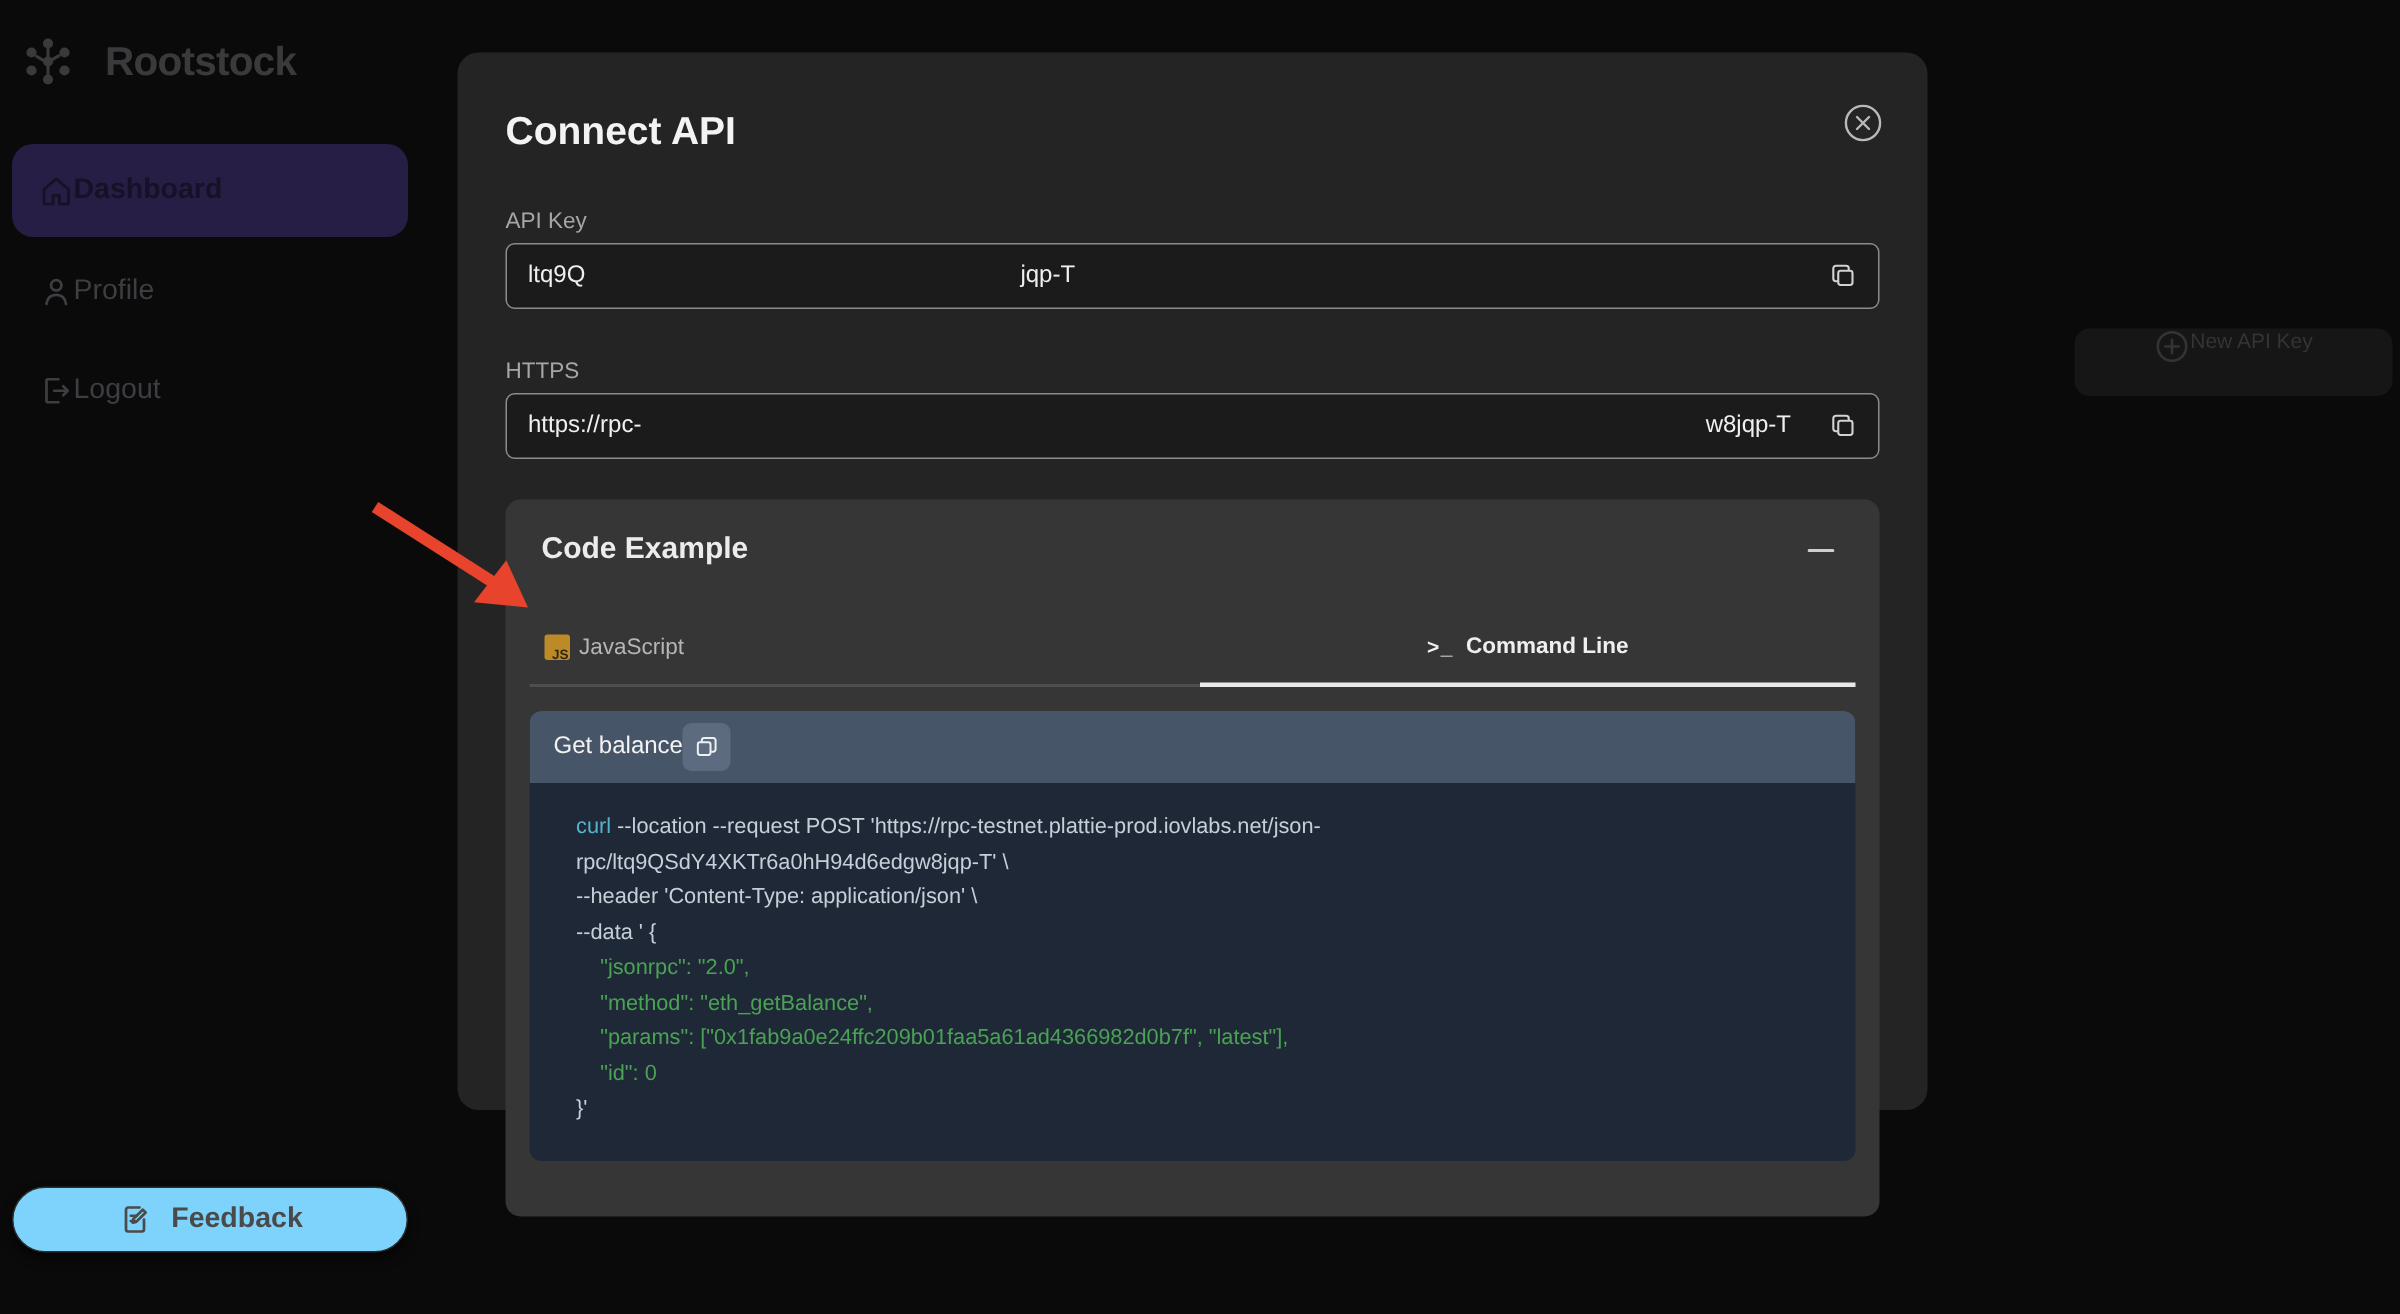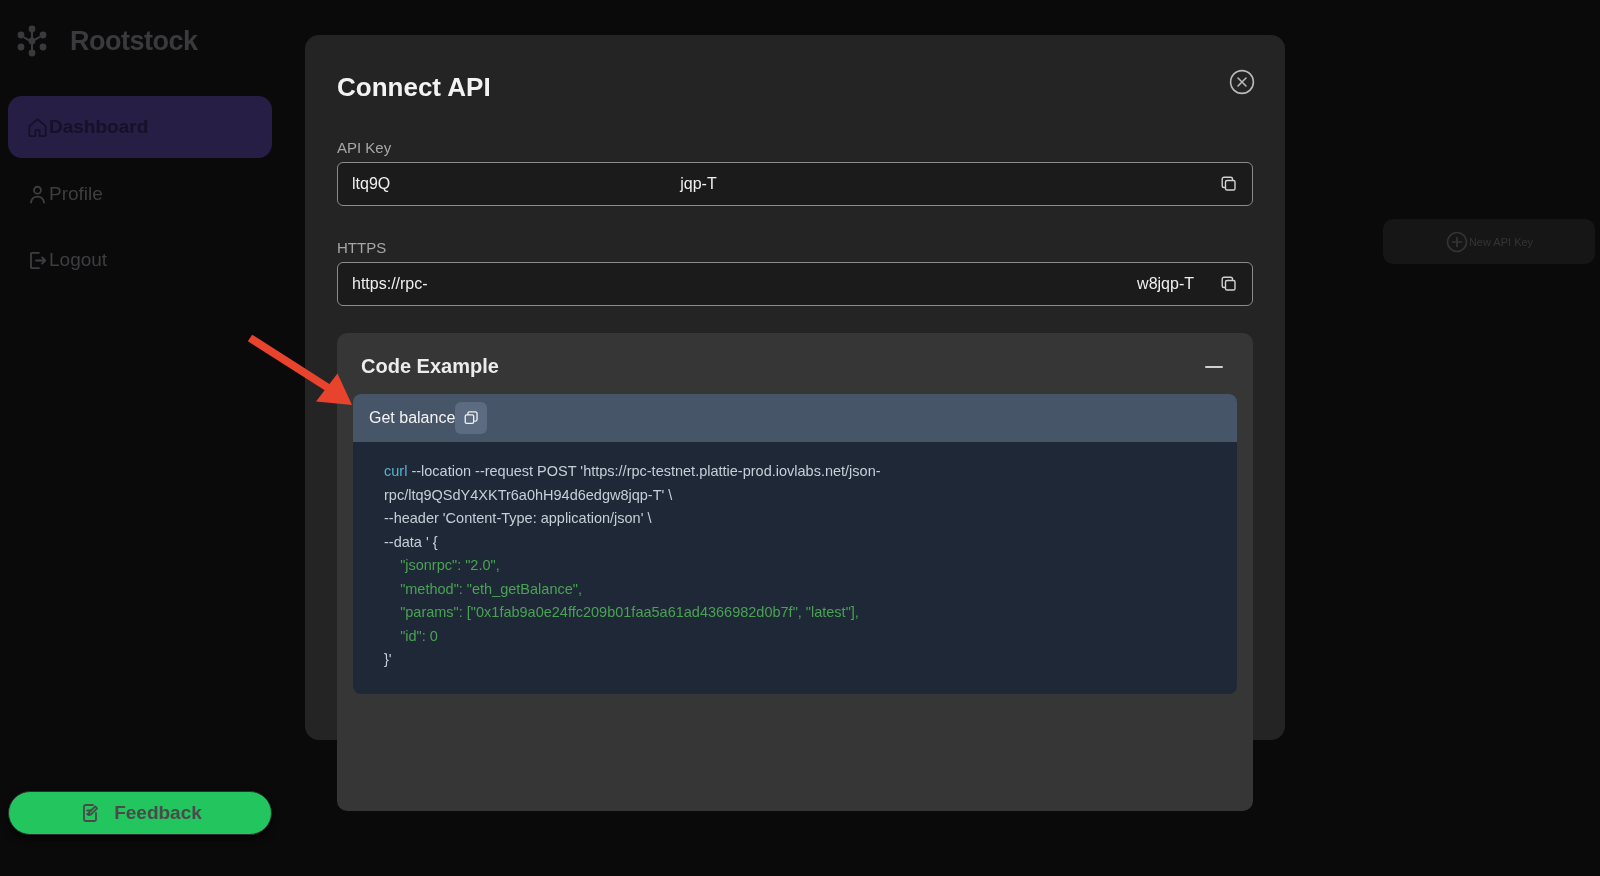--- a/index.html
+++ b/index.html
@@ -8,26 +8,26 @@
 
   
   .sidebar { position:absolute; left:0; top:0; width:280px; height:100%; }
   .logo { position:absolute; left:16px; top:24px; display:flex; align-items:center; gap:22px; color:#3a3a3d; }
   .logo-text { font-size:27px; font-weight:800; letter-spacing:-0.5px; }
   .nav-item { position:absolute; left:8px; width:264px; display:flex; align-items:center; padding-left:18px; color:#3e3e42; font-size:19px; cursor:pointer; }
   .nav-dashboard { top:96px; height:62px; background:#261e44; border-radius:14px; color:#161127; font-weight:600; }
   .nav-profile { top:168px; height:52px; }
   .nav-logout { top:234px; height:52px; }
   .feedback-btn { position:absolute; left:8px; top:791px; width:264px; height:44px; border-radius:22px;
-    background:#22c55e; border:1px solid #2d2d2d; box-shadow:0 4px 7px rgba(0,0,0,.6);
+    background:#7dd3fc; border:1px solid #2d2d2d; box-shadow:0 4px 7px rgba(0,0,0,.6);
     display:flex; align-items:center; justify-content:center; gap:12px; color:#4a4a4a; font-size:19px; font-weight:700; cursor:pointer; }
 
   
   .new-api-key { position:absolute; left:1383px; top:219px; width:212px; height:45px; border-radius:10px;
-    background:#161616; color:#343437; font-size:11px; display:flex; align-items:center; justify-content:center; cursor:pointer; }
+    background:#161616; color:#343437; font-size:14px; display:flex; justify-content:center; cursor:pointer; }
 
   
   .modal { position:absolute; left:305px; top:35px; width:980px; height:705px; background:#242424; border-radius:14px; padding:0 32px; }
   .modal-title { margin-top:37px; font-size:26px; font-weight:700; color:#f3f3f3; }
   .modal-close { position:absolute; top:34px; right:30px; width:26px; height:26px; cursor:pointer; }
 
   .field-label { margin-top:36px; font-size:15px; color:#a6a6a6; }
   .field-label.second { margin-top:33px; }
   .field { margin-top:6px; height:44px; border:1px solid #8b8b8b; border-radius:6px; background:#1b1b1b;
     display:flex; align-items:center; padding:4px 14px; color:#efefef; font-size:16px; cursor:text; }
@@ -181,20 +181,32 @@
     <div class="card">
       <div class="card-head">
         <span class="card-title">Code Example</span>
         <span class="collapse-btn">
           <svg width="18" height="4" viewBox="0 0 18 4">
               <rect x="0" y="1" width="18" height="2" rx="1" fill="#cfcfcf"></rect>
             </svg>
         </span>
       </div>
 
+      <div class="tabs">
+        <div class="tab tab-js">
+          <span class="js-badge">
+            <span>JS</span>
+          </span>
+          <span class="tab-js-label">JavaScript</span>
+        </div>
+        <div class="tab tab-cli">
+          <span class="cli-glyph">&gt;_</span>
+          <span class="tab-cli-label">Command Line</span>
+        </div>
+      </div>
 
       <div class="code-block">
         <div class="code-head">
           <span class="code-title">Get balance</span>
           <span class="code-copy-btn">
             <svg width="16" height="16" viewBox="0 0 18 18" fill="none" stroke="#eef1f4" stroke-width="1.5" stroke-linejoin="round">
               <rect x="2.5" y="5.5" width="9.5" height="9.5" rx="1.6"></rect>
               <path d="M5.5 5.5V4a1.8 1.8 0 0 1 1.8-1.8H14A1.8 1.8 0 0 1 15.8 4v6.7a1.8 1.8 0 0 1-1.8 1.8h-1.5"></path>
             </svg>
           </span>

